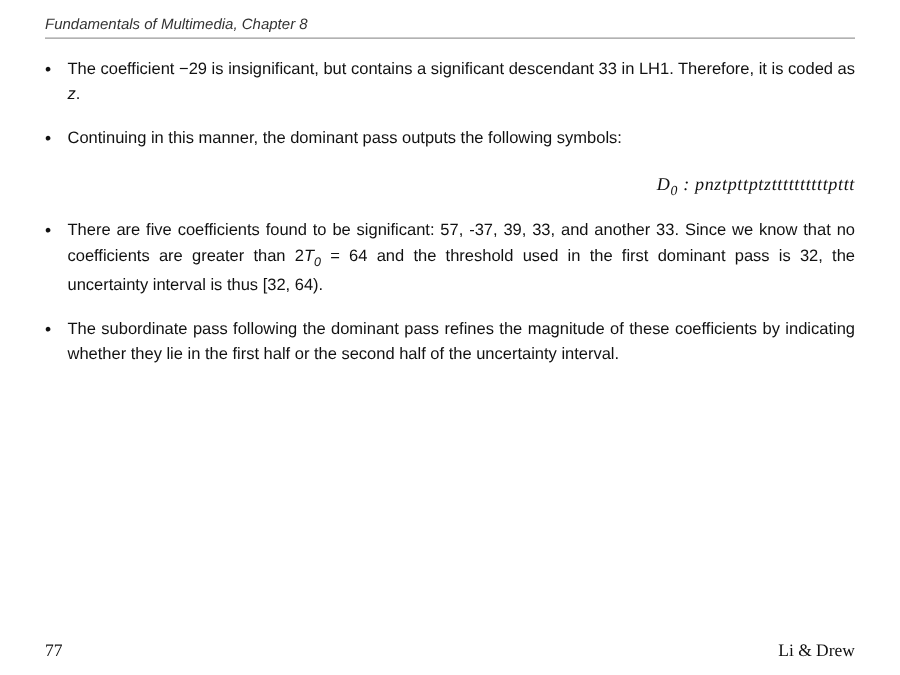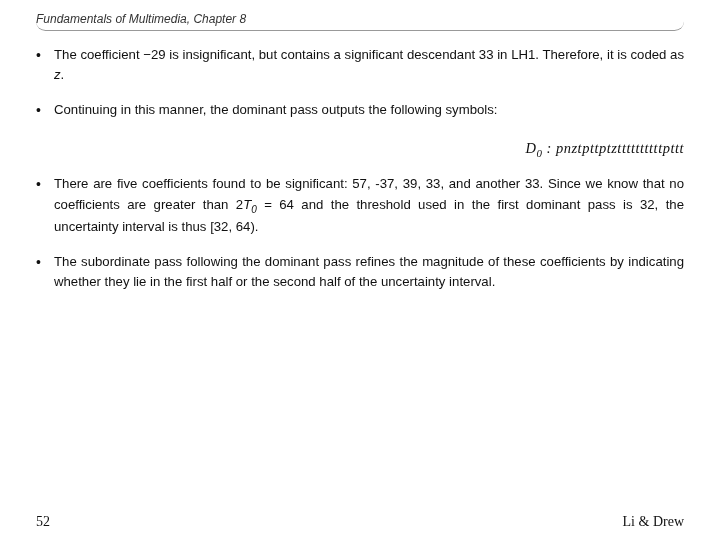--- a/index.html
+++ b/index.html
@@ -1,19 +1,18 @@
 <!DOCTYPE html>
 <html><head>
   <meta charset="utf-8">
   <style>
     * {
       margin: 0;
       padding: 0;
       box-sizing: border-box;
-      border-radius: 19px;
     }
 
     body {
       width: 720px;
       height: 540px;
       background: #ffffff;
       font-family: 'Times New Roman', Times, serif;
       font-size: 14px;
       color: #111111;
       overflow: hidden;
@@ -136,17 +135,17 @@
       <span class="bullet-dot">•</span>
       <span class="bullet-text">
         The subordinate pass following the dominant pass refines the magnitude of these coefficients by indicating whether they lie in the first half or the second half of the uncertainty interval.
       </span>
     </div>
 
 
   </div>
 
   <div class="footer-wrapper">
-    <span>52</span>
+    <span>77</span>
     <span>Li &amp; Drew</span>
   </div>
 
 </div>
 
 </body></html>

